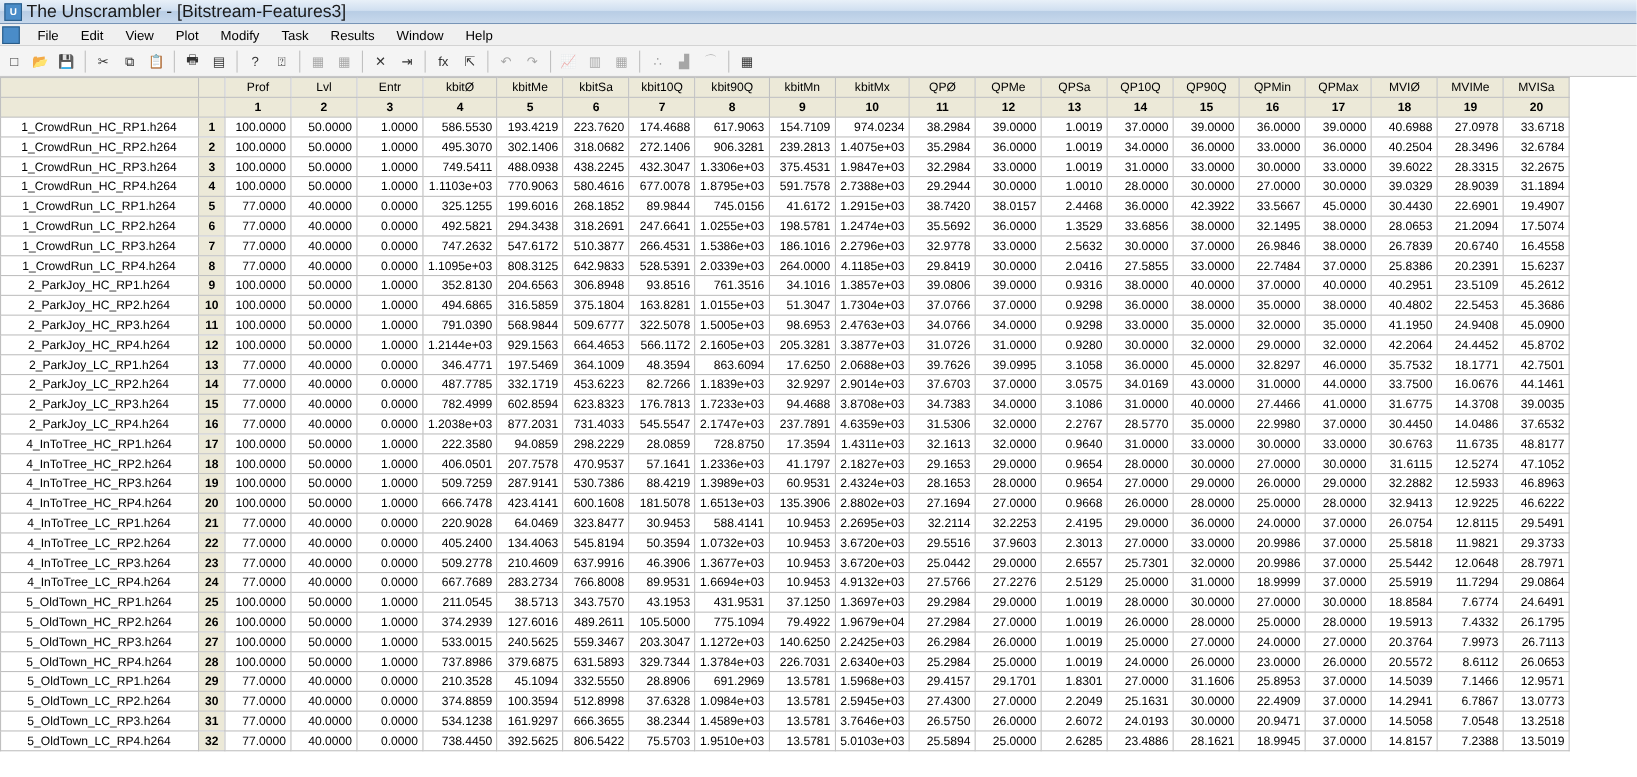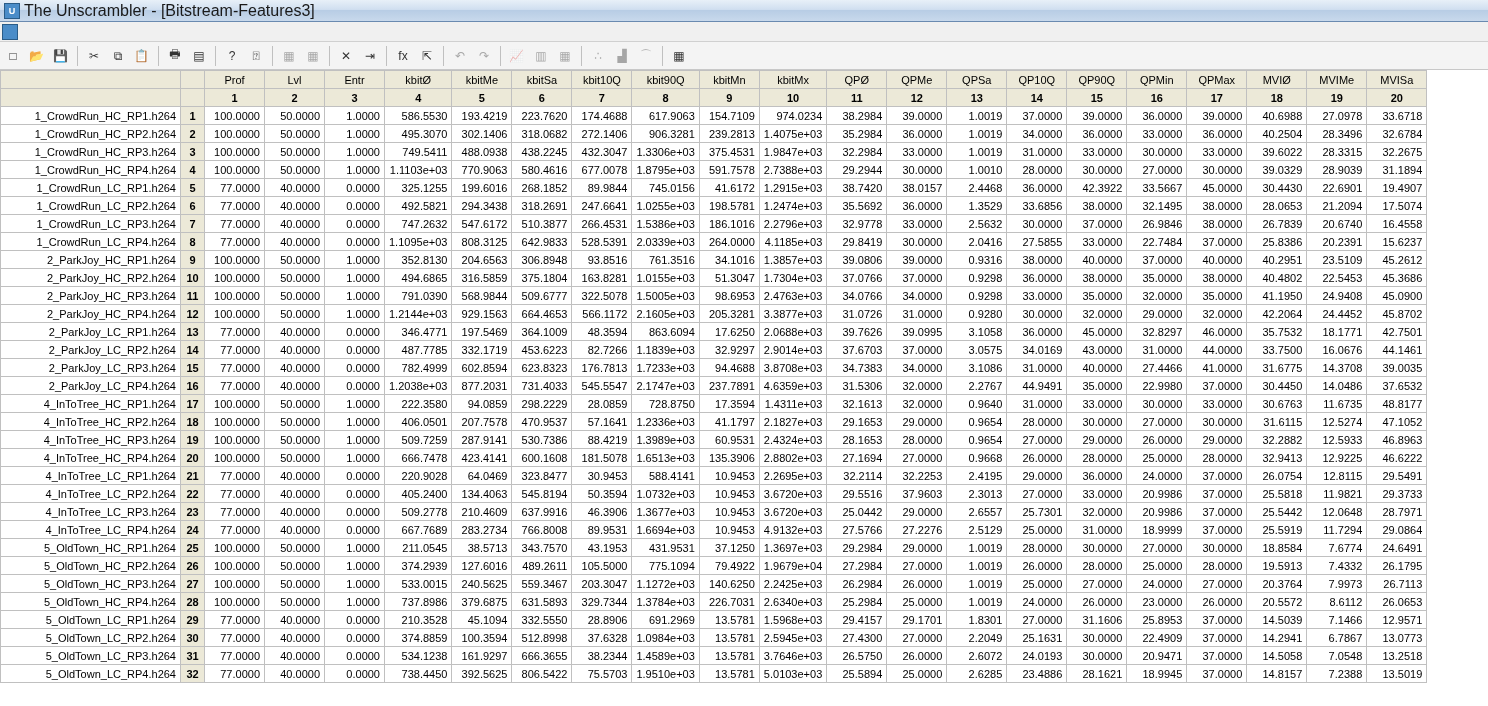--- a/index.html
+++ b/index.html
@@ -83,21 +83,21 @@
   .grid th {
     background: #ece9d8;
     font-weight: normal;
     text-align: center;
     font-size: 11px;
   }
   .grid th.corner { background:#ece9d8; }
   .grid th.colname { width: 60px; }
   .grid td.rowname {
     background: #fff;
-    text-align: right;
+    text-align: center;
     width: 180px;
     font-size: 11px;
     padding-left:3px;
   }
   .grid th.rownum {
     background:#ece9d8;
     width: 24px;
     text-align:center;
     font-weight:bold;
   }
@@ -115,20 +115,31 @@
 </head>
 <body>
 
 <div class="titlebar">
   <div class="app-icon">U</div>
   <div class="title">The Unscrambler - [Bitstream-Features3]</div>
 </div>
 
 <div class="menubar">
   <div class="mi-icon"></div>
+  <div id="menu-slot" style="display: flex;">
+      <div class="menuitem">File</div>
+      <div class="menuitem">Edit</div>
+      <div class="menuitem">View</div>
+      <div class="menuitem">Plot</div>
+      <div class="menuitem">Modify</div>
+      <div class="menuitem">Task</div>
+      <div class="menuitem">Results</div>
+      <div class="menuitem">Window</div>
+      <div class="menuitem">Help</div>
+    </div>
 </div>
 
 <div class="toolbar" id="toolbar-slot">
     <div class="tbtn">□</div>
     <div class="tbtn">📂</div>
     <div class="tbtn">💾</div>
     <div class="tsep"></div>
     <div class="tbtn">✂</div>
     <div class="tbtn">⧉</div>
     <div class="tbtn">📋</div>
@@ -582,21 +593,21 @@
           <td class="cell">1.2038e+03</td>
           <td class="cell">877.2031</td>
           <td class="cell">731.4033</td>
           <td class="cell">545.5547</td>
           <td class="cell">2.1747e+03</td>
           <td class="cell">237.7891</td>
           <td class="cell">4.6359e+03</td>
           <td class="cell">31.5306</td>
           <td class="cell">32.0000</td>
           <td class="cell">2.2767</td>
-          <td class="cell">44.9491</td>
+          <td class="cell">28.5770</td>
           <td class="cell">35.0000</td>
           <td class="cell">22.9980</td>
           <td class="cell">37.0000</td>
           <td class="cell">30.4450</td>
           <td class="cell">14.0486</td>
           <td class="cell">37.6532</td>
         </tr>
         <tr>
           <td class="rowname">4_InToTree_HC_RP1.h264</td>
           <th class="rownum">17</th>

